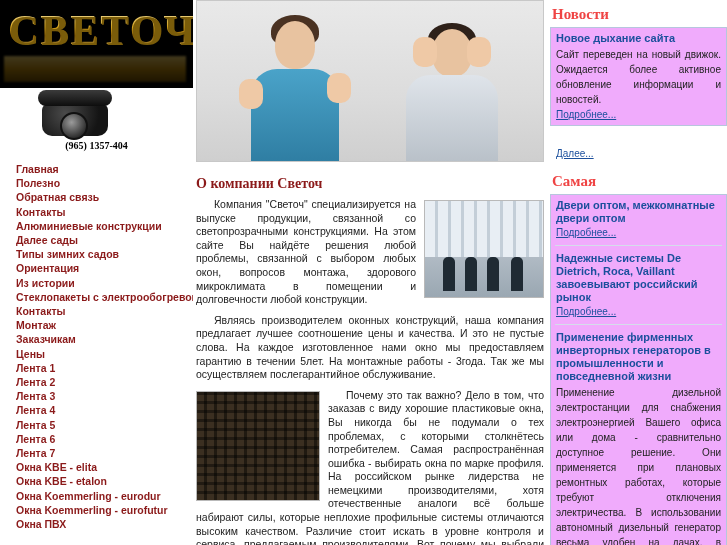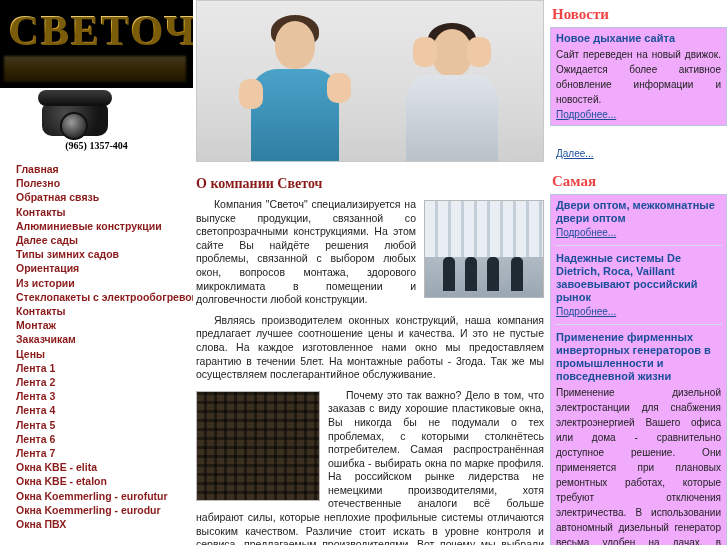--- a/index.html
+++ b/index.html
@@ -331,22 +331,22 @@
       <li>Цены</li>
       <li>Лента 1</li>
       <li>Лента 2</li>
       <li>Лента 3</li>
       <li>Лента 4</li>
       <li>Лента 5</li>
       <li>Лента 6</li>
       <li>Лента 7</li>
       <li>Окна KBE - elita</li>
       <li>Окна KBE - etalon</li>
+      <li>Окна Koemmerling - eurodur</li>
       <li>Окна Koemmerling - eurofutur</li>
-      <li>Окна Koemmerling - eurodur</li>
       <li>Окна ПВХ</li>
 
     </ul>
   </div>
 
   <div class="center-col">
 
     <div class="hero">
       <div class="wall"></div>
       <div class="person p-woman">

